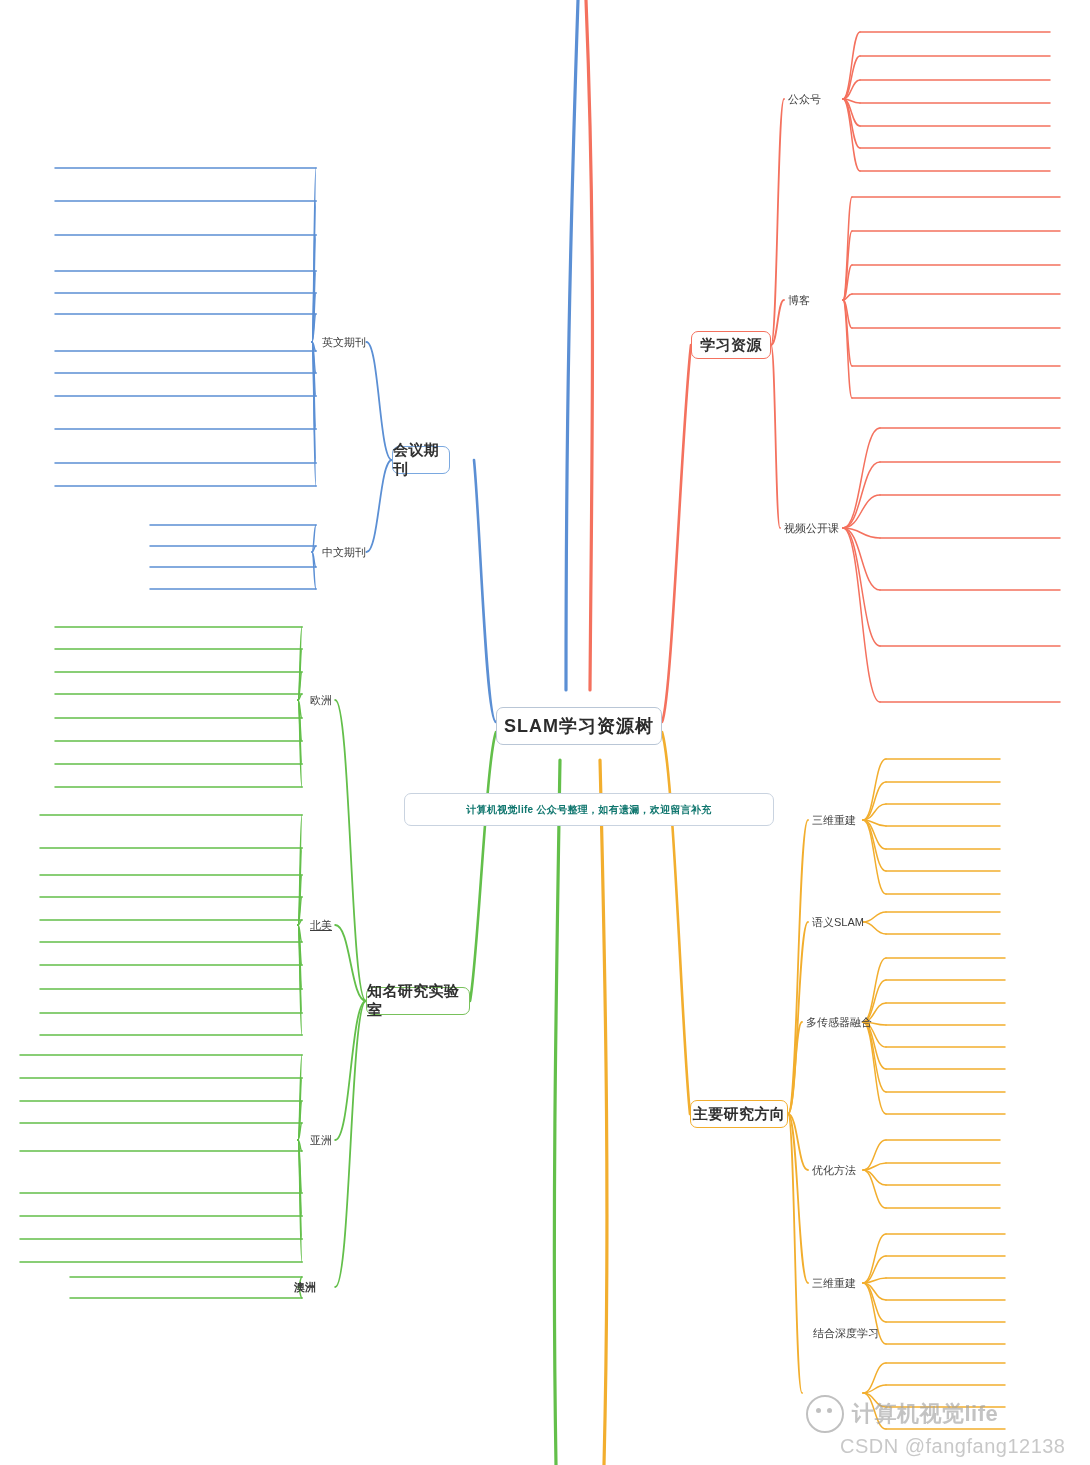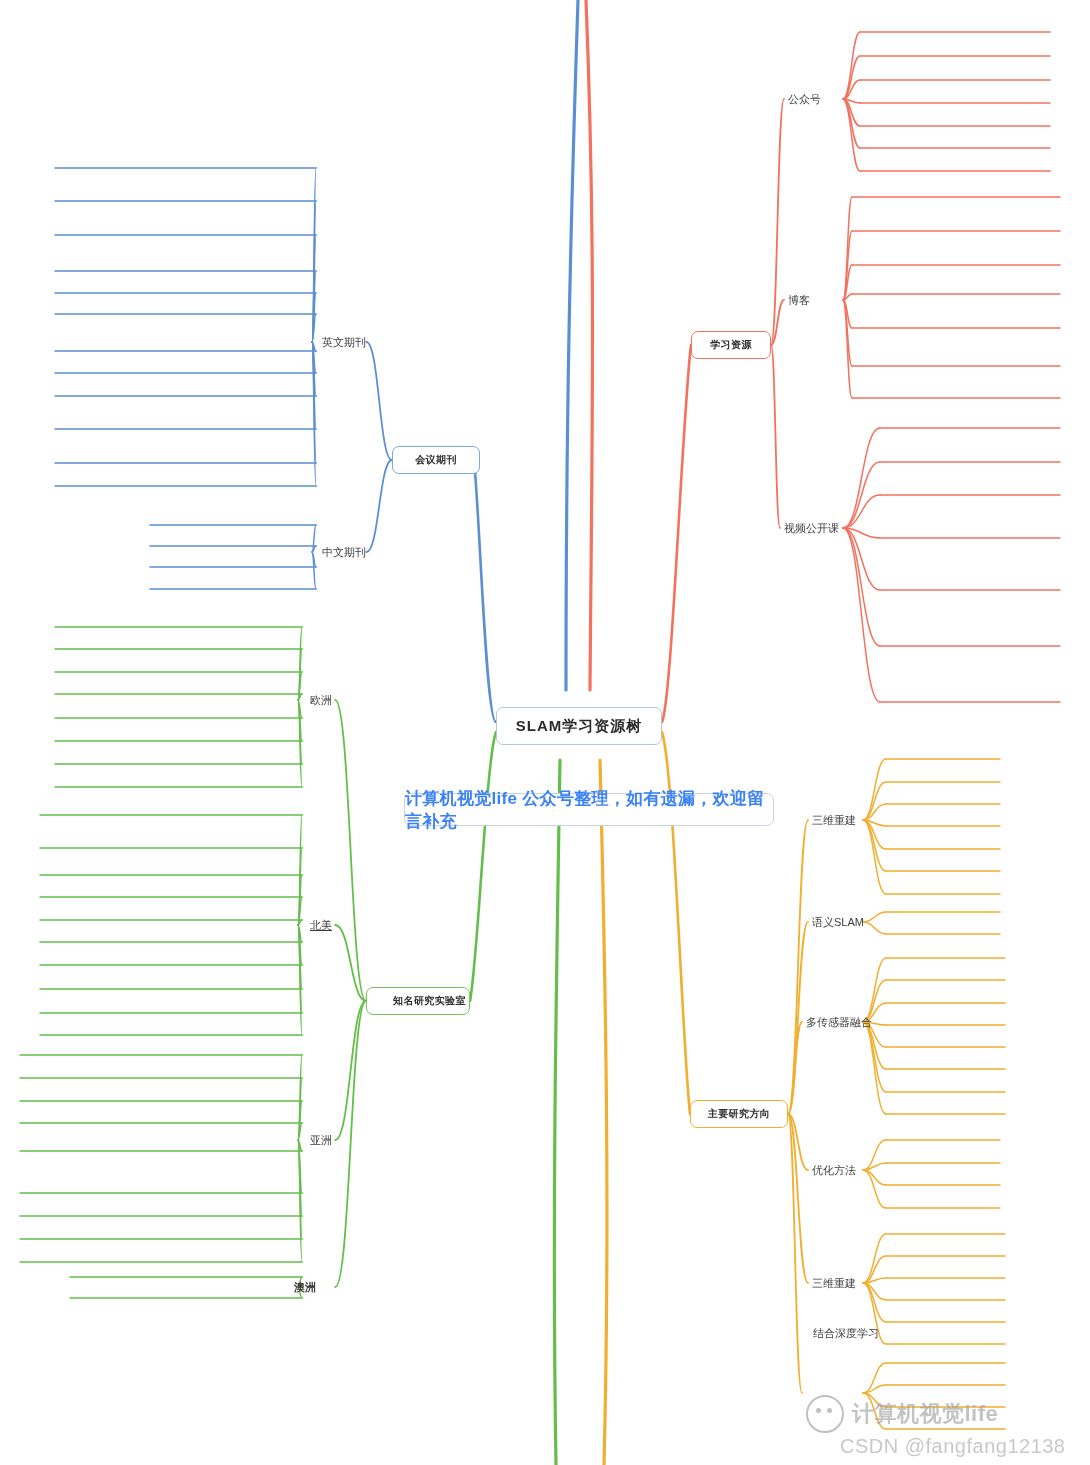--- a/index.html
+++ b/index.html
@@ -42,38 +42,38 @@
     background: #ffffff;
     display: flex;
     align-items: center;
     justify-content: center;
     font-weight: bold;
     letter-spacing: 0.4px;
     color: #2f2f2f;
   }
   .box.l1 {
     border: 1.4px solid #7aa8e0;
-    font-size: 10px;
+    font-size: 15px;
   }
   .box.l1.green { border-color: #78c15b; }
   .box.l1.red   { border-color: #f4715e; }
   .box.l1.orange{ border-color: #f2ae2e; }
 
   .box.root {
     border: 1.5px solid #b9c6d6;
-    font-size: 15px;
+    font-size: 18px;
     font-weight: bold;
     color: #2b2b2b;
     letter-spacing: 1px;
   }
   .box.note {
     border: 1.2px solid #c9d3e0;
-    font-size: 17px;
+    font-size: 10px;
     font-weight: bold;
-    color: #3b82f6;
+    color: #0f766e;
     letter-spacing: 0.3px;
   }
 
   
   #watermark {
     position: absolute;
     left: 806px;
     top: 1395px;
     width: 272px;
     height: 62px;
@@ -344,25 +344,25 @@
     </svg>
 
   <div class="box root" style="left:496px; top:707px; width:166px; height:38px;">
     <span>SLAM学习资源树</span>
   </div>
 
   <div class="box note" style="left:404px; top:793px; width:370px; height:33px;">
     <span>计算机视觉life 公众号整理，如有遗漏，欢迎留言补充</span>
   </div>
 
-  <div class="box l1" style="left:392px; top:446px; width:88px; height:28px;">
+  <div class="box l1" style="left:392px; top:446px; width:58px; height:28px;">
     <span>会议期刊</span>
   </div>
 
-  <div class="box l1 green" style="left:366px; top:987px; width:104px; height:28px;padding-left:23px;">
+  <div class="box l1 green" style="left:366px; top:987px; width:104px; height:28px;">
     <span>知名研究实验室</span>
   </div>
 
   <div class="box l1 red" style="left:691px; top:331px; width:80px; height:28px;">
     <span>学习资源</span>
   </div>
 
   <div class="box l1 orange" style="left:690px; top:1100px; width:98px; height:28px;">
     <span>主要研究方向</span>
   </div>

